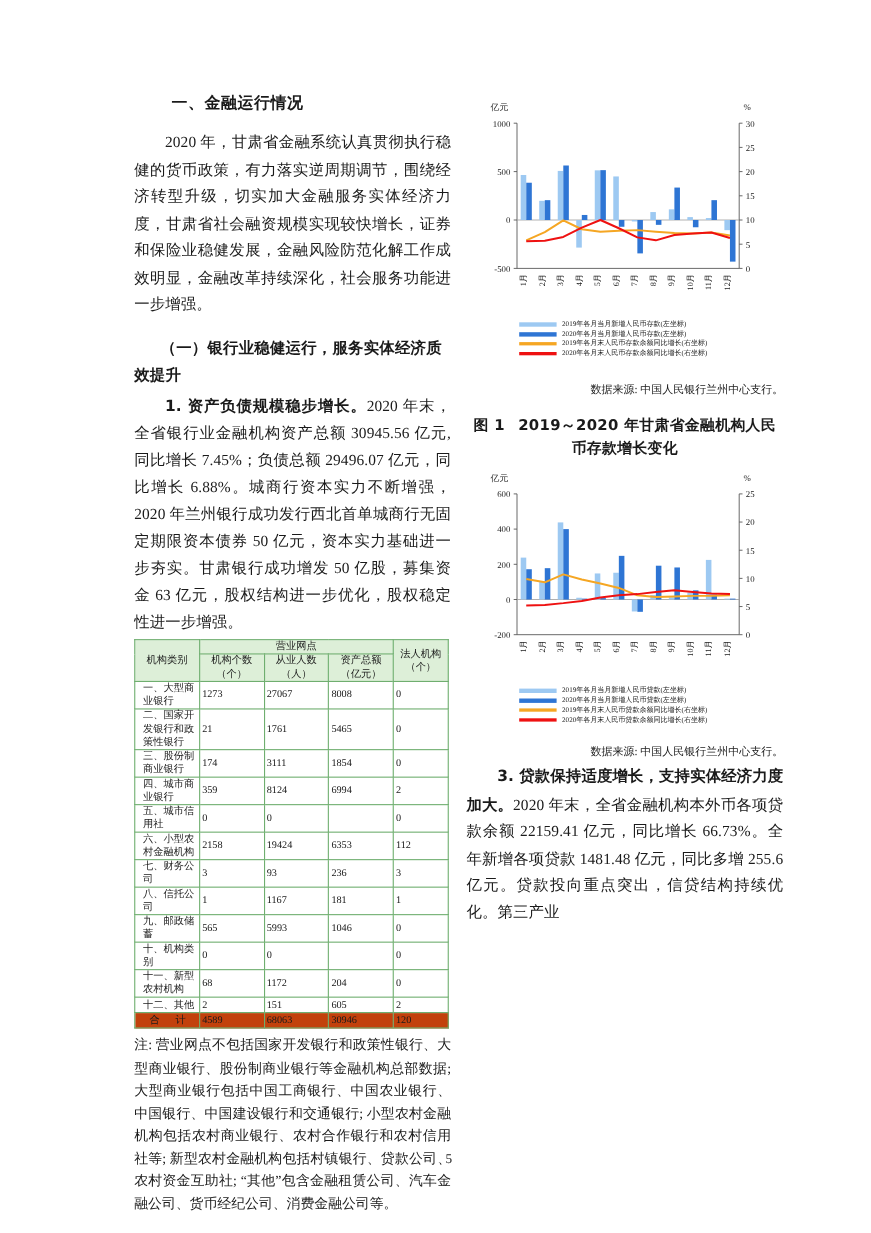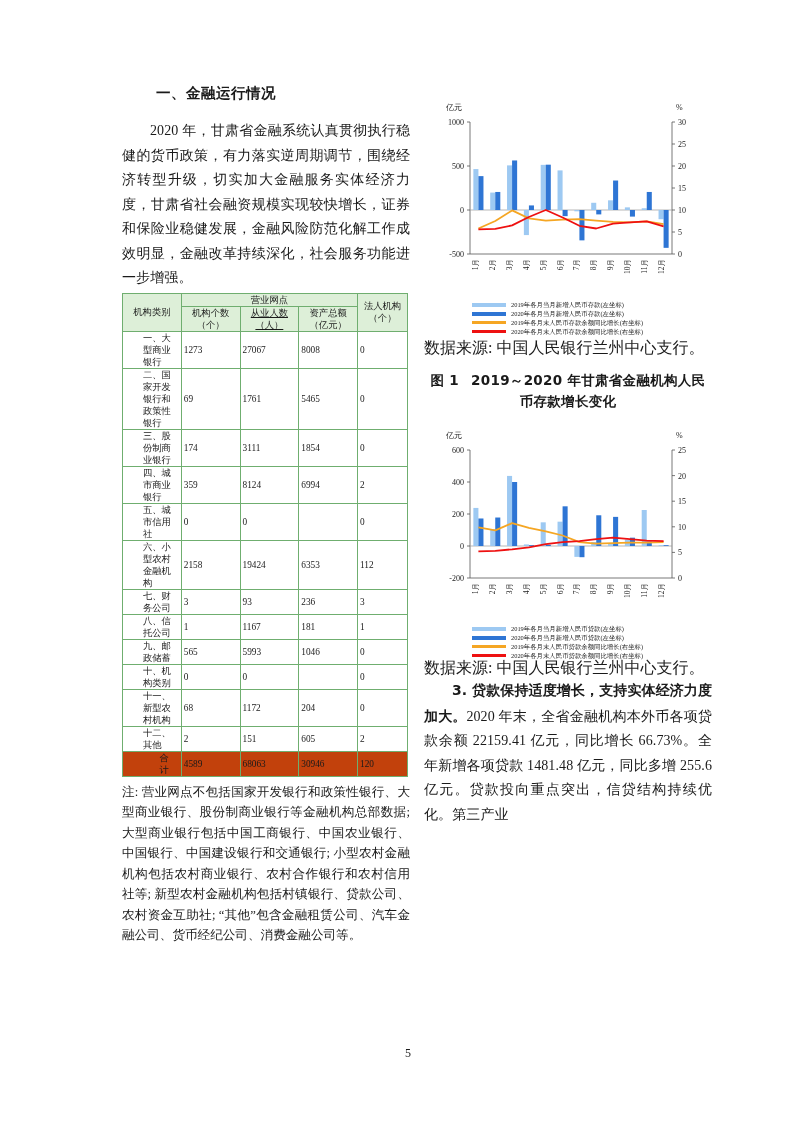--- a/index.html
+++ b/index.html
@@ -65,24 +65,25 @@
     font-family:"DejaVu Sans","Liberation Sans",sans-serif;
     font-weight:bold;
     font-size:13.5px;
     text-align:center;
     line-height:21px;
     margin:12px 0 6px 0;
     letter-spacing:.3px;
   }
   .figcap .fno{margin-right:12px;}
   .src{
-    font-size:16px;
+    font-size:10px;
     line-height:20px;
-    margin:0 0 0 0;
+    margin:17px 0 0 0;
     text-indent:0;
+    text-align:right;
   }
   .note{
     font-size:12.6px;
     line-height:20.5px;
     margin:5px 0 0 0;
     text-align:justify;
     text-indent:0;
     letter-spacing:0;
   }
 
@@ -99,34 +100,34 @@
     padding:0 2px;
     height:13px;
     line-height:12px;
   }
   table.t1 thead th{
     background:#ddefd8;
     text-align:center;
     font-weight:normal;
     height:12px;
   }
-  table.t1 td.lab{text-align:left;padding-left:20px;}
+  table.t1 td.lab{text-align:left;padding-left:7px;}
   table.t1 td.num{text-align:left;}
   table.t1 tr.total td{
     background:#c2410c;
   }
   table.t1 tr.total td.lab{text-align:right;padding-right:6px;letter-spacing:6px;}
   .c2{width:48px;}
-  .c3{width:48px;text-decoration:underline;}
+  .c3{width:48px;}
   .c4{width:48px;}
   .c5{width:45px;}
   .tall{height:24px;}
 
   
-  .chartbox{position:relative;width:288px;height:240px;margin-top:14px;}
+  .chartbox{position:relative;width:288px;height:240px;margin-top:4px;}
   .chart-svg{display:block;}
   .legend{
     margin-top:2px;
     font-size:6.4px;
     font-family:"Liberation Serif","DejaVu Serif",serif;
     line-height:9px;
     padding-left:48px;
   }
   .legend .row{display:flex;align-items:center;height:9px;}
   .legend .swatch{width:34px;height:4px;margin-right:5px;flex:none;}
@@ -146,21 +147,23 @@
 <body>
 
 <div class="page">
 
   <div class="col col-left">
 
     <div class="h1">一、金融运行情况</div>
 
     <p class="body">2020 年，甘肃省金融系统认真贯彻执行稳健的货币政策，有力落实逆周期调节，围绕经济转型升级，切实加大金融服务实体经济力度，甘肃省社会融资规模实现较快增长，证券和保险业稳健发展，金融风险防范化解工作成效明显，金融改革持续深化，社会服务功能进一步增强。</p>
 
-
+    <div class="h2">（一）银行业稳健运行，服务实体经济质效提升</div>
+
+    <p class="body"><span class="b">1. 资产负债规模稳步增长。</span><span>2020 年末，全省银行业金融机构资产总额 30945.56 亿元, 同比增长 7.45%；负债总额 29496.07 亿元，同比增长 6.88%。城商行资本实力不断增强，2020 年兰州银行成功发行西北首单城商行无固定期限资本债券 50 亿元，资本实力基础进一步夯实。甘肃银行成功增发 50 亿股，募集资金 63 亿元，股权结构进一步优化，股权稳定性进一步增强。</span></p>
 
 
     <table class="t1">
       <thead>
         <tr>
           <th rowspan="2">机构类别</th>
           <th colspan="3">营业网点</th>
           <th rowspan="2" class="c5">
             <span>法人机构</span><br>
             <span>（个）</span>
@@ -184,21 +187,21 @@
       <tbody id="t1body">
           <tr>
             <td class="lab">一、大型商业银行</td>
             <td class="num">1273</td>
             <td class="num">27067</td>
             <td class="num">8008</td>
             <td class="num">0</td>
           </tr>
           <tr class="tall">
             <td class="lab">二、国家开发银行和政策性银行</td>
-            <td class="num">69</td>
+            <td class="num">21</td>
             <td class="num">1761</td>
             <td class="num">5465</td>
             <td class="num">0</td>
           </tr>
           <tr>
             <td class="lab">三、股份制商业银行</td>
             <td class="num">174</td>
             <td class="num">3111</td>
             <td class="num">1854</td>
             <td class="num">0</td>

